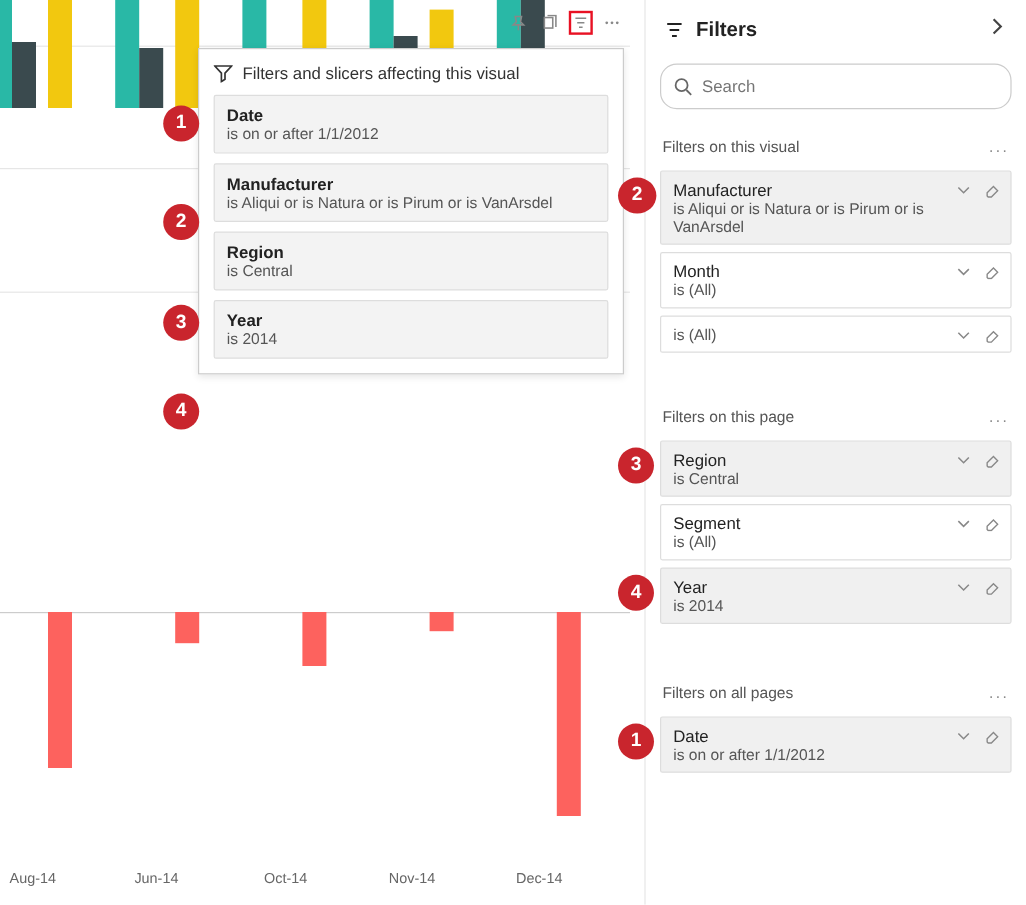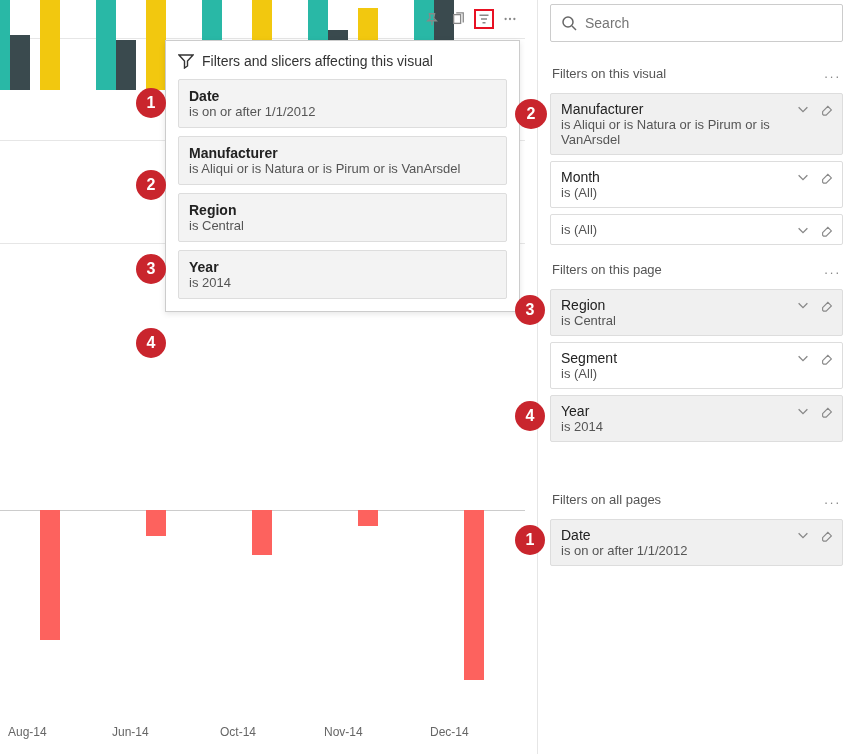--- a/index.html
+++ b/index.html
@@ -34,21 +34,21 @@
   .tooltip-card .name { font-weight: 600; font-size: 14px; color: #222; }
   .tooltip-card .desc { font-size: 13px; color: #555; }
 
   
   .badge { position: absolute; width: 30px; height: 30px; border-radius: 50%; background: #c9252d; color: #fff; font-weight: 600; font-size: 16px; display: flex; align-items: center; justify-content: center; z-index: 10; }
 
   
   .filters-panel { position: absolute; right: 0; top: 0; width: 318px; height: 754px; border-left: 1px solid #e6e6e6; background: #fff; padding: 0; }
   .filters-header { display: flex; align-items: center; padding: 14px 16px; gap: 10px; font-size: 17px; color: #222; font-weight: 600; }
   .filters-header .expand-icon { margin-left: auto; color: #444; }
-  .filters-search { margin: 4px 12px 18px 12px; border: 1px solid #ccc; border-radius: 2px; height: 38px; display: flex; align-items: center; padding: 0 10px; gap: 8px; color: #666; }
+  .filters-search { margin: 4px 12px 18px 12px; border: 1px solid #ccc; border-radius: 14px; height: 38px; display: flex; align-items: center; padding: 0 10px; gap: 8px; color: #666; }
   .filters-search input { border: none; outline: none; font-size: 14px; flex: 1; color: #333; background: transparent; }
   .filters-section-title { font-size: 13px; color: #555; padding: 6px 14px; display: flex; align-items: center; text-align: center; }
   .filters-section-title .more { margin-left: auto; color: #888; letter-spacing: 2px; }
 
   .filter-card { margin: 6px 12px; border: 1px solid #ddd; border-radius: 2px; padding: 7px 10px; position: relative; }
   .filter-card.applied { background: #f0f0f0; }
   .filter-card .name { font-size: 14px; color: #222; }
   .filter-card .desc { font-size: 13px; color: #555; }
   .filter-card .card-icons { position: absolute; right: 8px; top: 8px; display: flex; gap: 10px; color: #888; }
   .filter-card .card-icons svg { width: 14px; height: 14px; cursor: pointer; }
@@ -165,20 +165,31 @@
     </div>
   </div>
 
   <div class="badge b1">1</div>
   <div class="badge b2">2</div>
   <div class="badge b3">3</div>
   <div class="badge b4">4</div>
 </div>
 
 <div class="filters-panel">
+  <div class="filters-header">
+    <svg viewBox="0 0 16 16" width="16" height="16" fill="none" stroke="#222" stroke-width="1.7">
+        <path d="M2 3h12M4 8h8M6 13h4"></path>
+      </svg>
+    <span>Filters</span>
+    <span class="expand-icon">
+      <svg viewBox="0 0 16 16" width="16" height="16" fill="none" stroke="currentColor" stroke-width="1.8">
+          <path d="M5 2l6 6-6 6"></path>
+        </svg>
+    </span>
+  </div>
 
   <div class="filters-search">
     <svg viewBox="0 0 16 16" width="16" height="16" fill="none" stroke="#666" stroke-width="1.5">
         <circle cx="7" cy="7" r="5"></circle>
         <path d="M11 11l4 4"></path>
       </svg>
     <input type="text" placeholder="Search" style="">
   </div>
 
   <div class="filters-section-title">
@@ -221,21 +232,21 @@
       <svg viewBox="0 0 16 16" fill="none" stroke="currentColor" stroke-width="1.5">
           <path d="M3 6l5 5 5-5"></path>
         </svg>
       <svg viewBox="0 0 16 16" fill="none" stroke="currentColor" stroke-width="1.3">
           <path d="M3 11l6-6 4 4-6 6H4l-1-1v-3z"></path>
         </svg>
     </div>
     <div class="desc">is (All)</div>
   </div>
 
-  <div class="filters-section-title" style="margin-top:11px">
+  <div class="filters-section-title" style="margin-top:40px">
     <span>Filters on this page</span>
     <span class="more">...</span>
   </div>
 
   <div style="position:relative">
     <div class="badge" style="left:-23px; top:6px;">3</div>
     <div style="position:absolute; left:-4px; top:11px; border:10px solid transparent; border-left-color:#c9252d;"></div>
     <div class="filter-card applied">
       <div class="card-icons">
         <svg viewBox="0 0 16 16" fill="none" stroke="currentColor" stroke-width="1.5">

